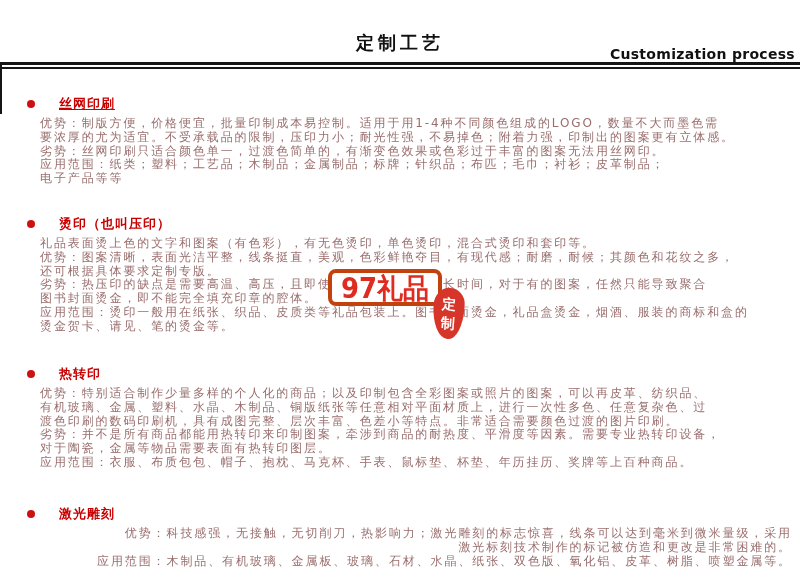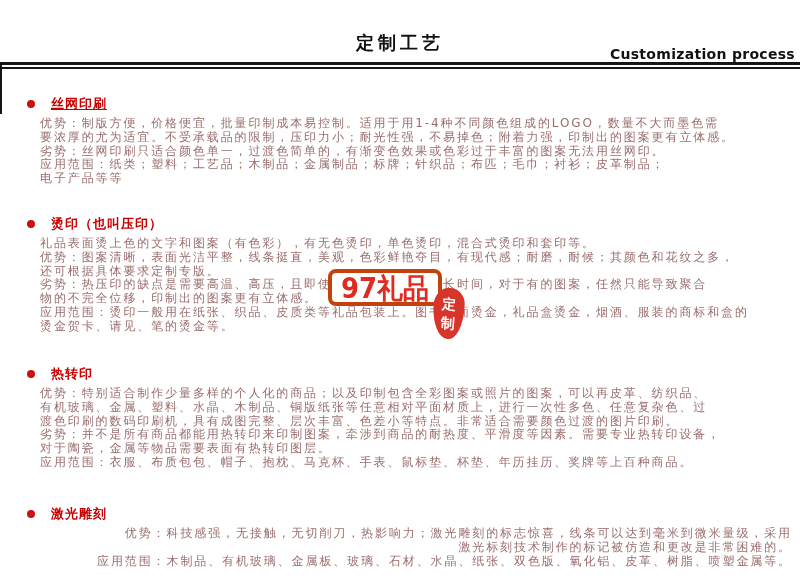--- a/index.html
+++ b/index.html
@@ -28,21 +28,21 @@
     position:absolute; top:62px; left:0; width:2px; height:52px;
     background:#151515;
   }
 
   
   .sec { position:absolute; left:27px; right:8px; }
   .sec-1 { top:96px; }
   .sec-2 { top:216px; }
   .sec-3 { top:366px; }
   .sec-4 { top:506px;text-align:right; }
-  .sec-head { display:flex; align-items:center; gap:16px; height:15px; }
+  .sec-head { display:flex; align-items:center; gap:24px; height:15px; }
   .bullet {
     width:8px; height:8px; border-radius:50%;
     background:#cc1111; flex:none;
   }
   .sec-title {
     margin:0; font-size:13px; font-weight:bold;
     color:#c80000; letter-spacing:1px;
   }
   .sec-title.underlined { text-decoration:underline; }
   .sec-body { margin:6px 0 0 13px; }
@@ -102,21 +102,21 @@
   <div class="sec sec-2">
     <div class="sec-head">
       <span class="bullet"></span>
       <h2 class="sec-title">烫印（也叫压印）</h2>
     </div>
     <div class="sec-body">
       <div class="bline">礼品表面烫上色的文字和图案（有色彩），有无色烫印，单色烫印，混合式烫印和套印等。</div>
       <div class="bline">优势：图案清晰，表面光洁平整，线条挺直，美观，色彩鲜艳夺目，有现代感；耐磨，耐候；其颜色和花纹之多，</div>
       <div class="bline">还可根据具体要求定制专版。</div>
       <div class="bline">劣势：热压印的缺点是需要高温、高压，且即使在高温、高压下很长时间，对于有的图案，任然只能导致聚合</div>
-      <div class="bline">物的不完全位移，印制出的图案更有立体感。</div>
+      <div class="bline">图书封面烫金，即不能完全填充印章的腔体。</div>
       <div class="bline">应用范围：烫印一般用在纸张、织品、皮质类等礼品包装上。图书封面烫金，礼品盒烫金，烟酒、服装的商标和盒的</div>
       <div class="bline">烫金贺卡、请见、笔的烫金等。</div>
     </div>
   </div>
 
   <div class="sec sec-3">
     <div class="sec-head">
       <span class="bullet"></span>
       <h2 class="sec-title">热转印</h2>
     </div>

